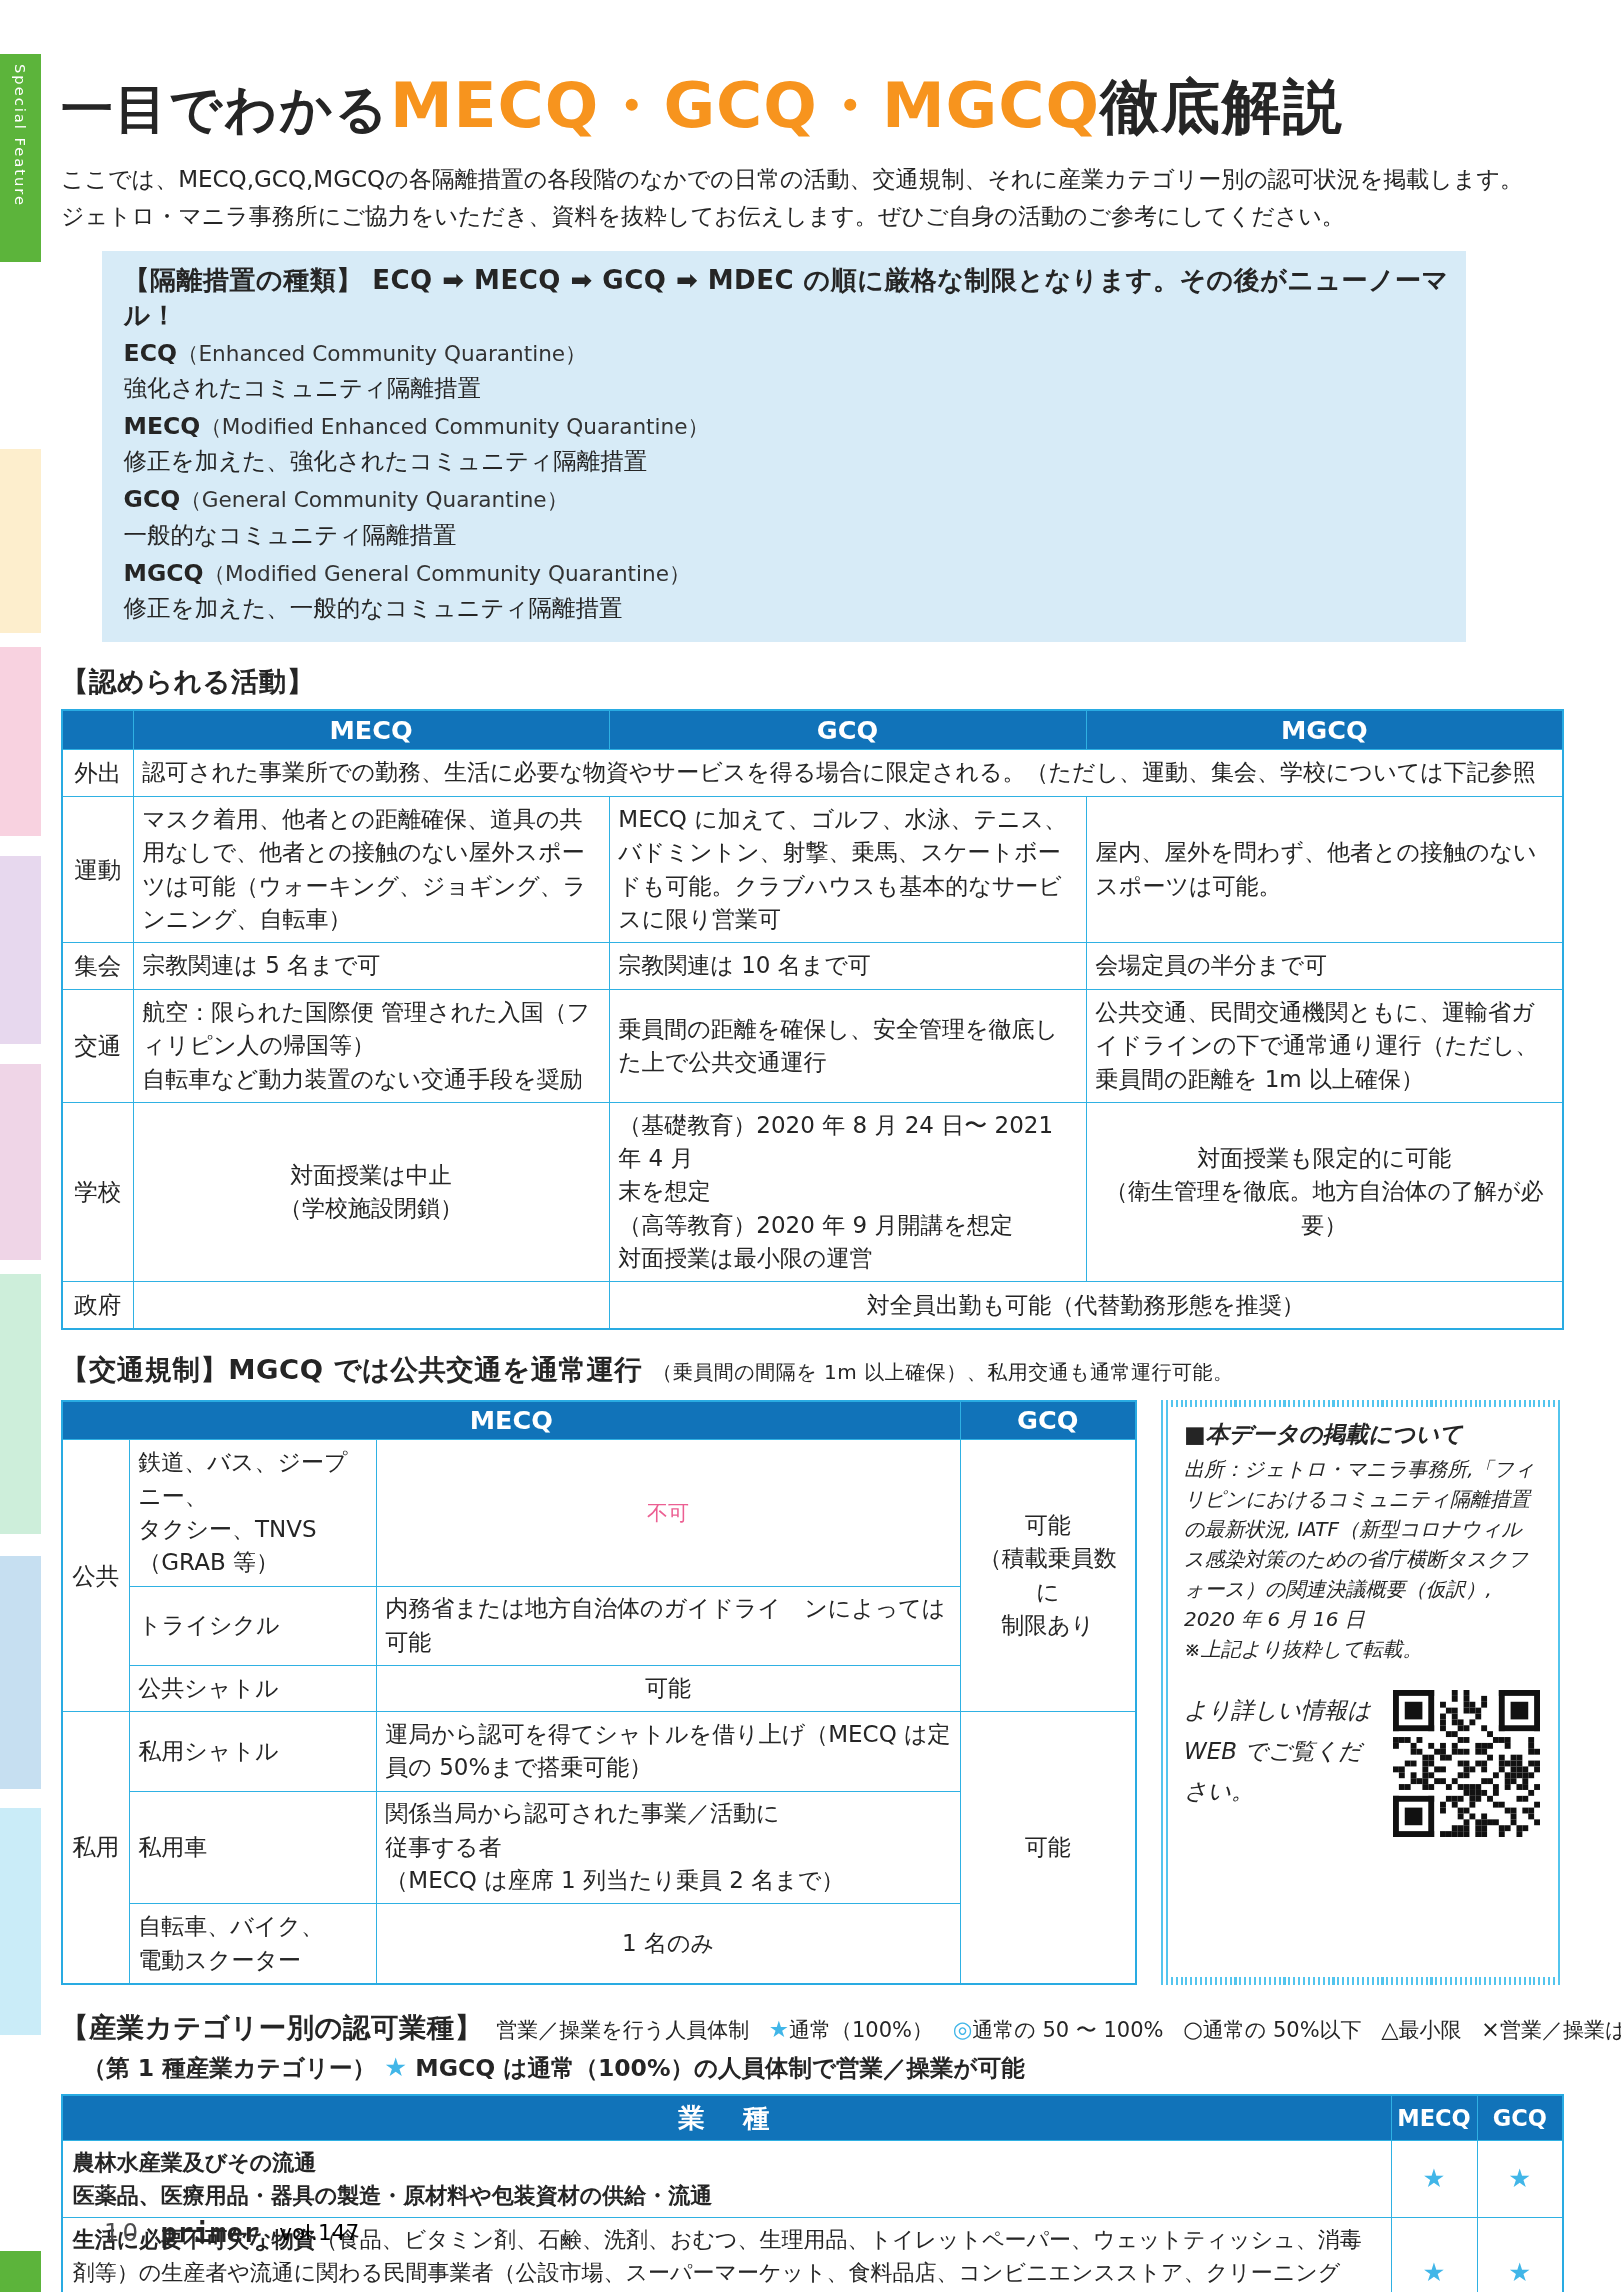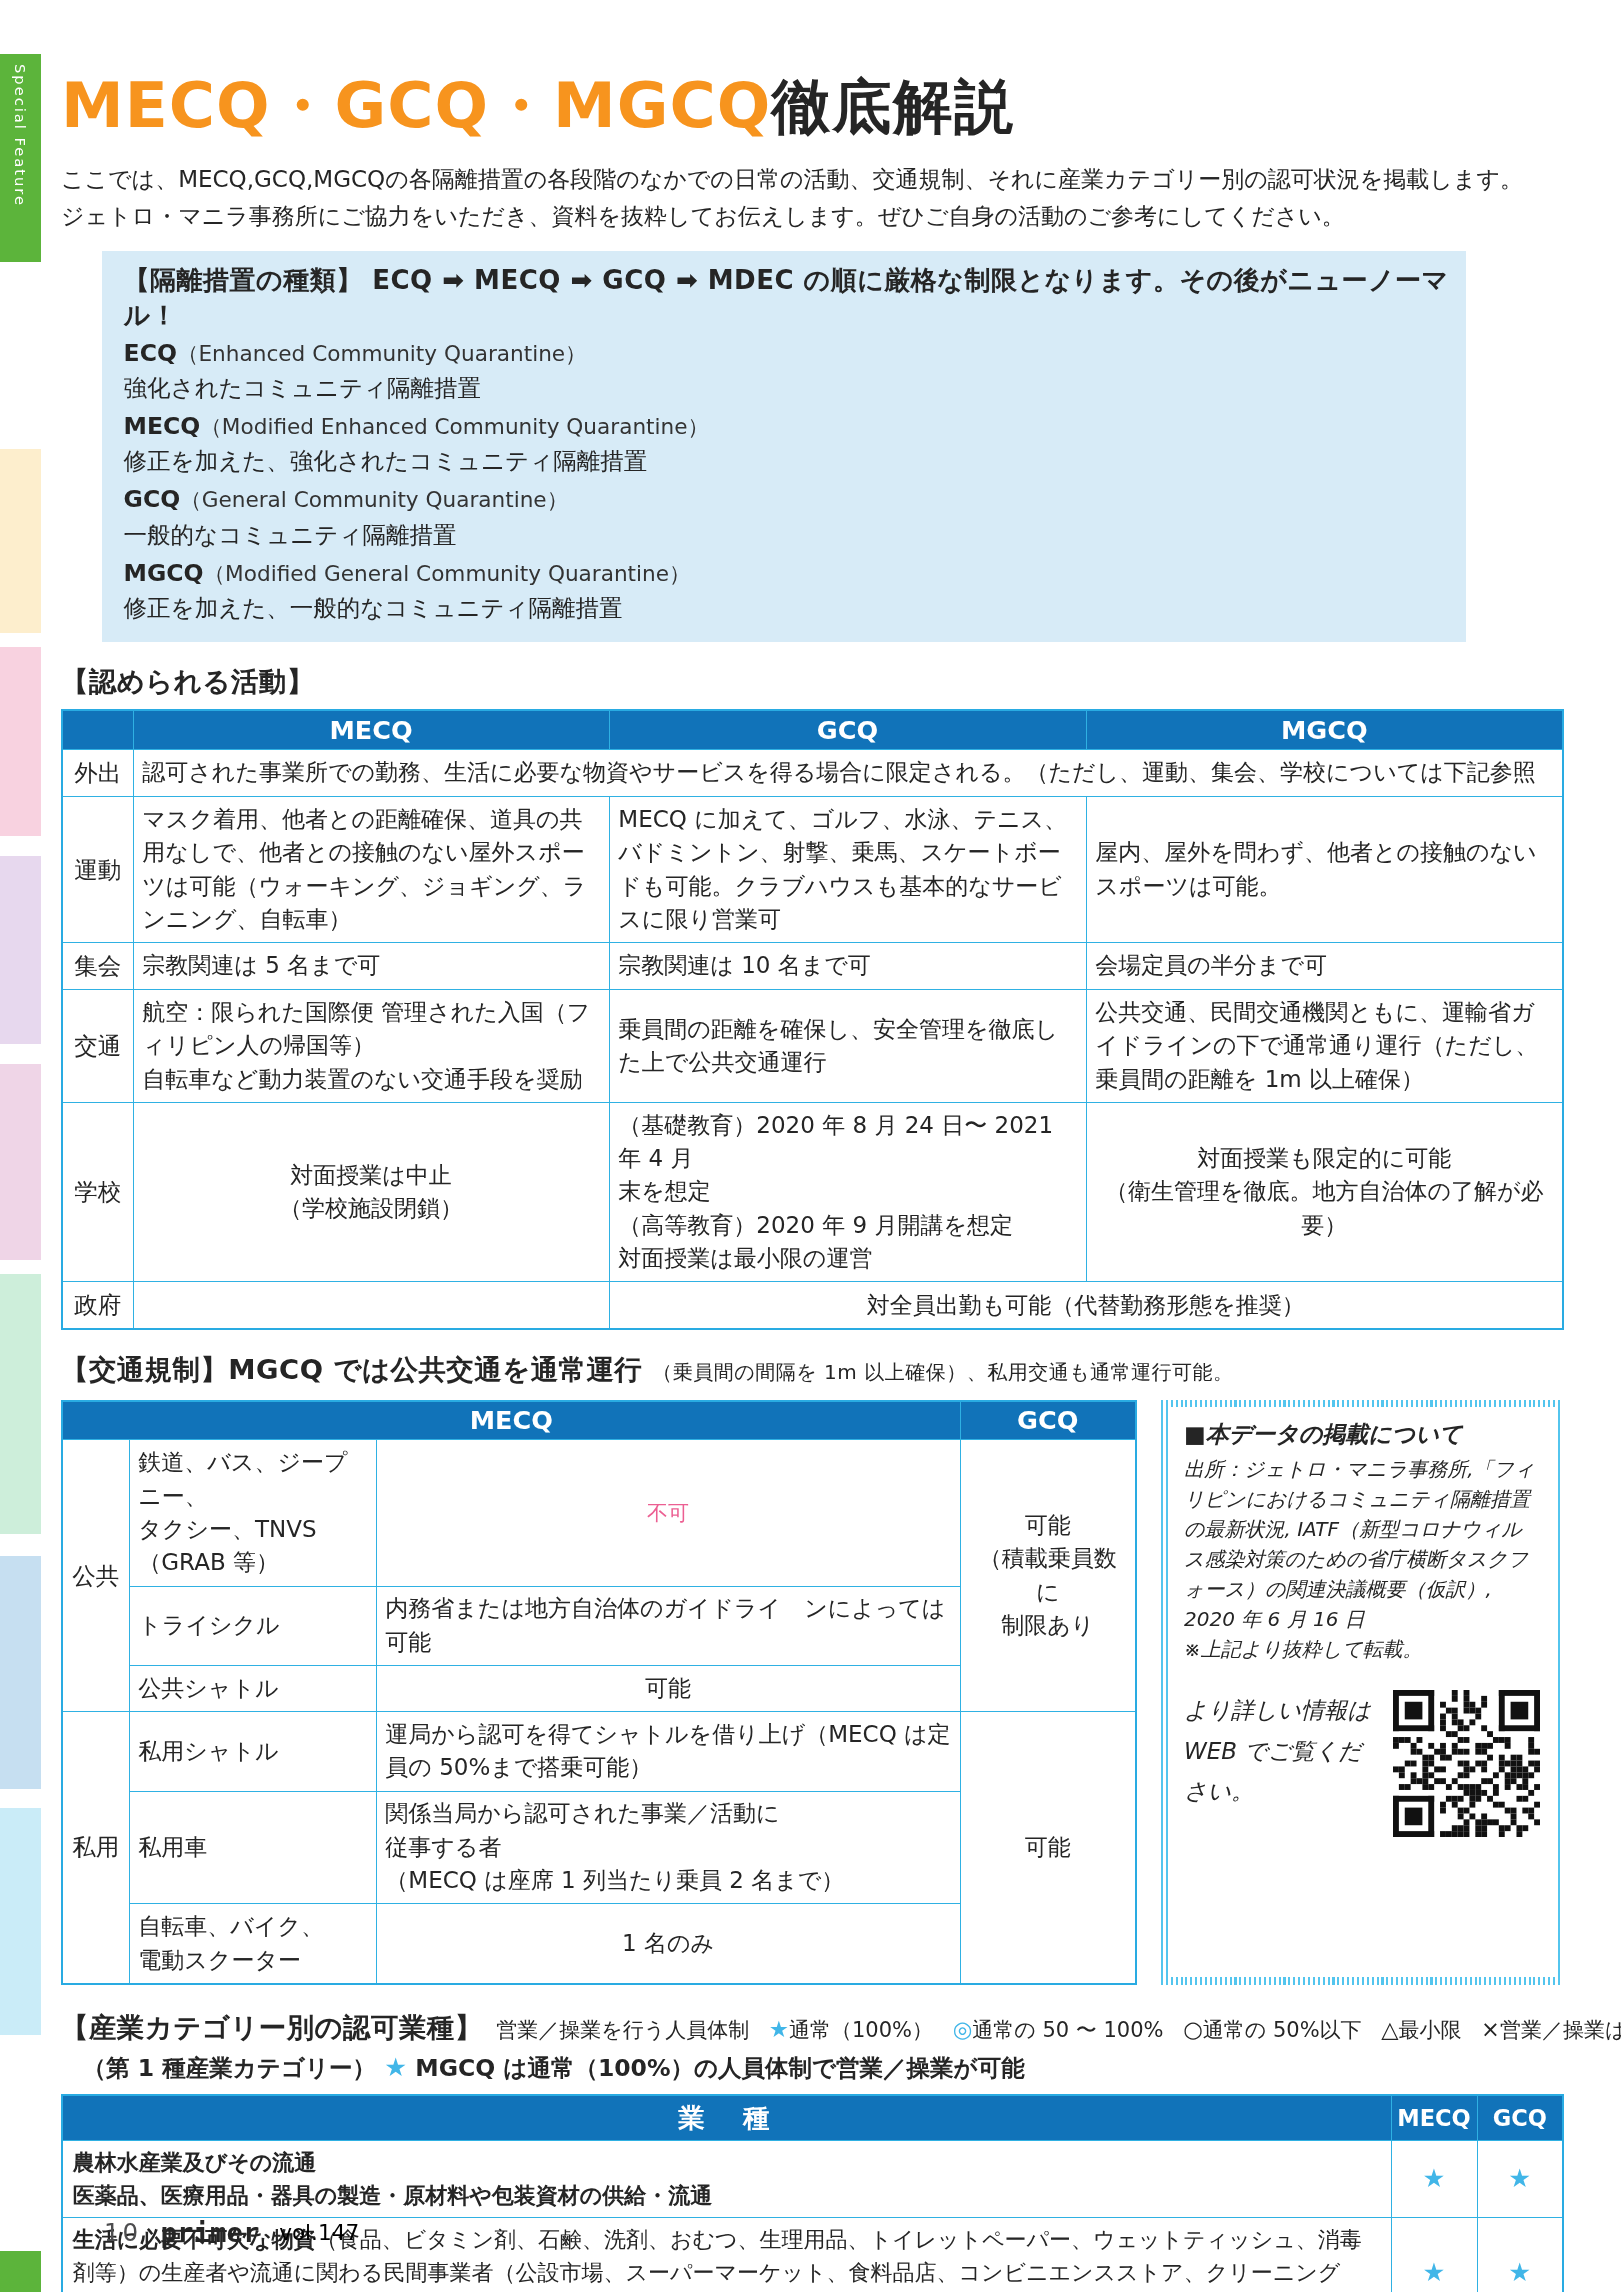--- a/index.html
+++ b/index.html
@@ -87,20 +87,21 @@
   <div class="side-tab tab-lav"></div>
   <div class="side-tab tab-plum"></div>
   <div class="side-tab tab-mint"></div>
   <div class="side-tab tab-blue"></div>
   <div class="side-tab tab-cyan"></div>
   <div class="corner"></div>
 
   <div class="content">
 
     <div class="title-row">
+      <span class="t-black1">一目でわかる</span>
       <span class="t-orange">MECQ・GCQ・MGCQ</span>
       <span class="t-black2">徹底解説</span>
     </div>
 
     <div class="intro">
       <div>ここでは、MECQ,GCQ,MGCQの各隔離措置の各段階のなかでの日常の活動、交通規制、それに産業カテゴリー別の認可状況を掲載します。</div>
       <div>ジェトロ・マニラ事務所にご協力をいただき、資料を抜粋してお伝えします。ぜひご自身の活動のご参考にしてください。</div>
     </div>
 
     <div class="measure-box">

